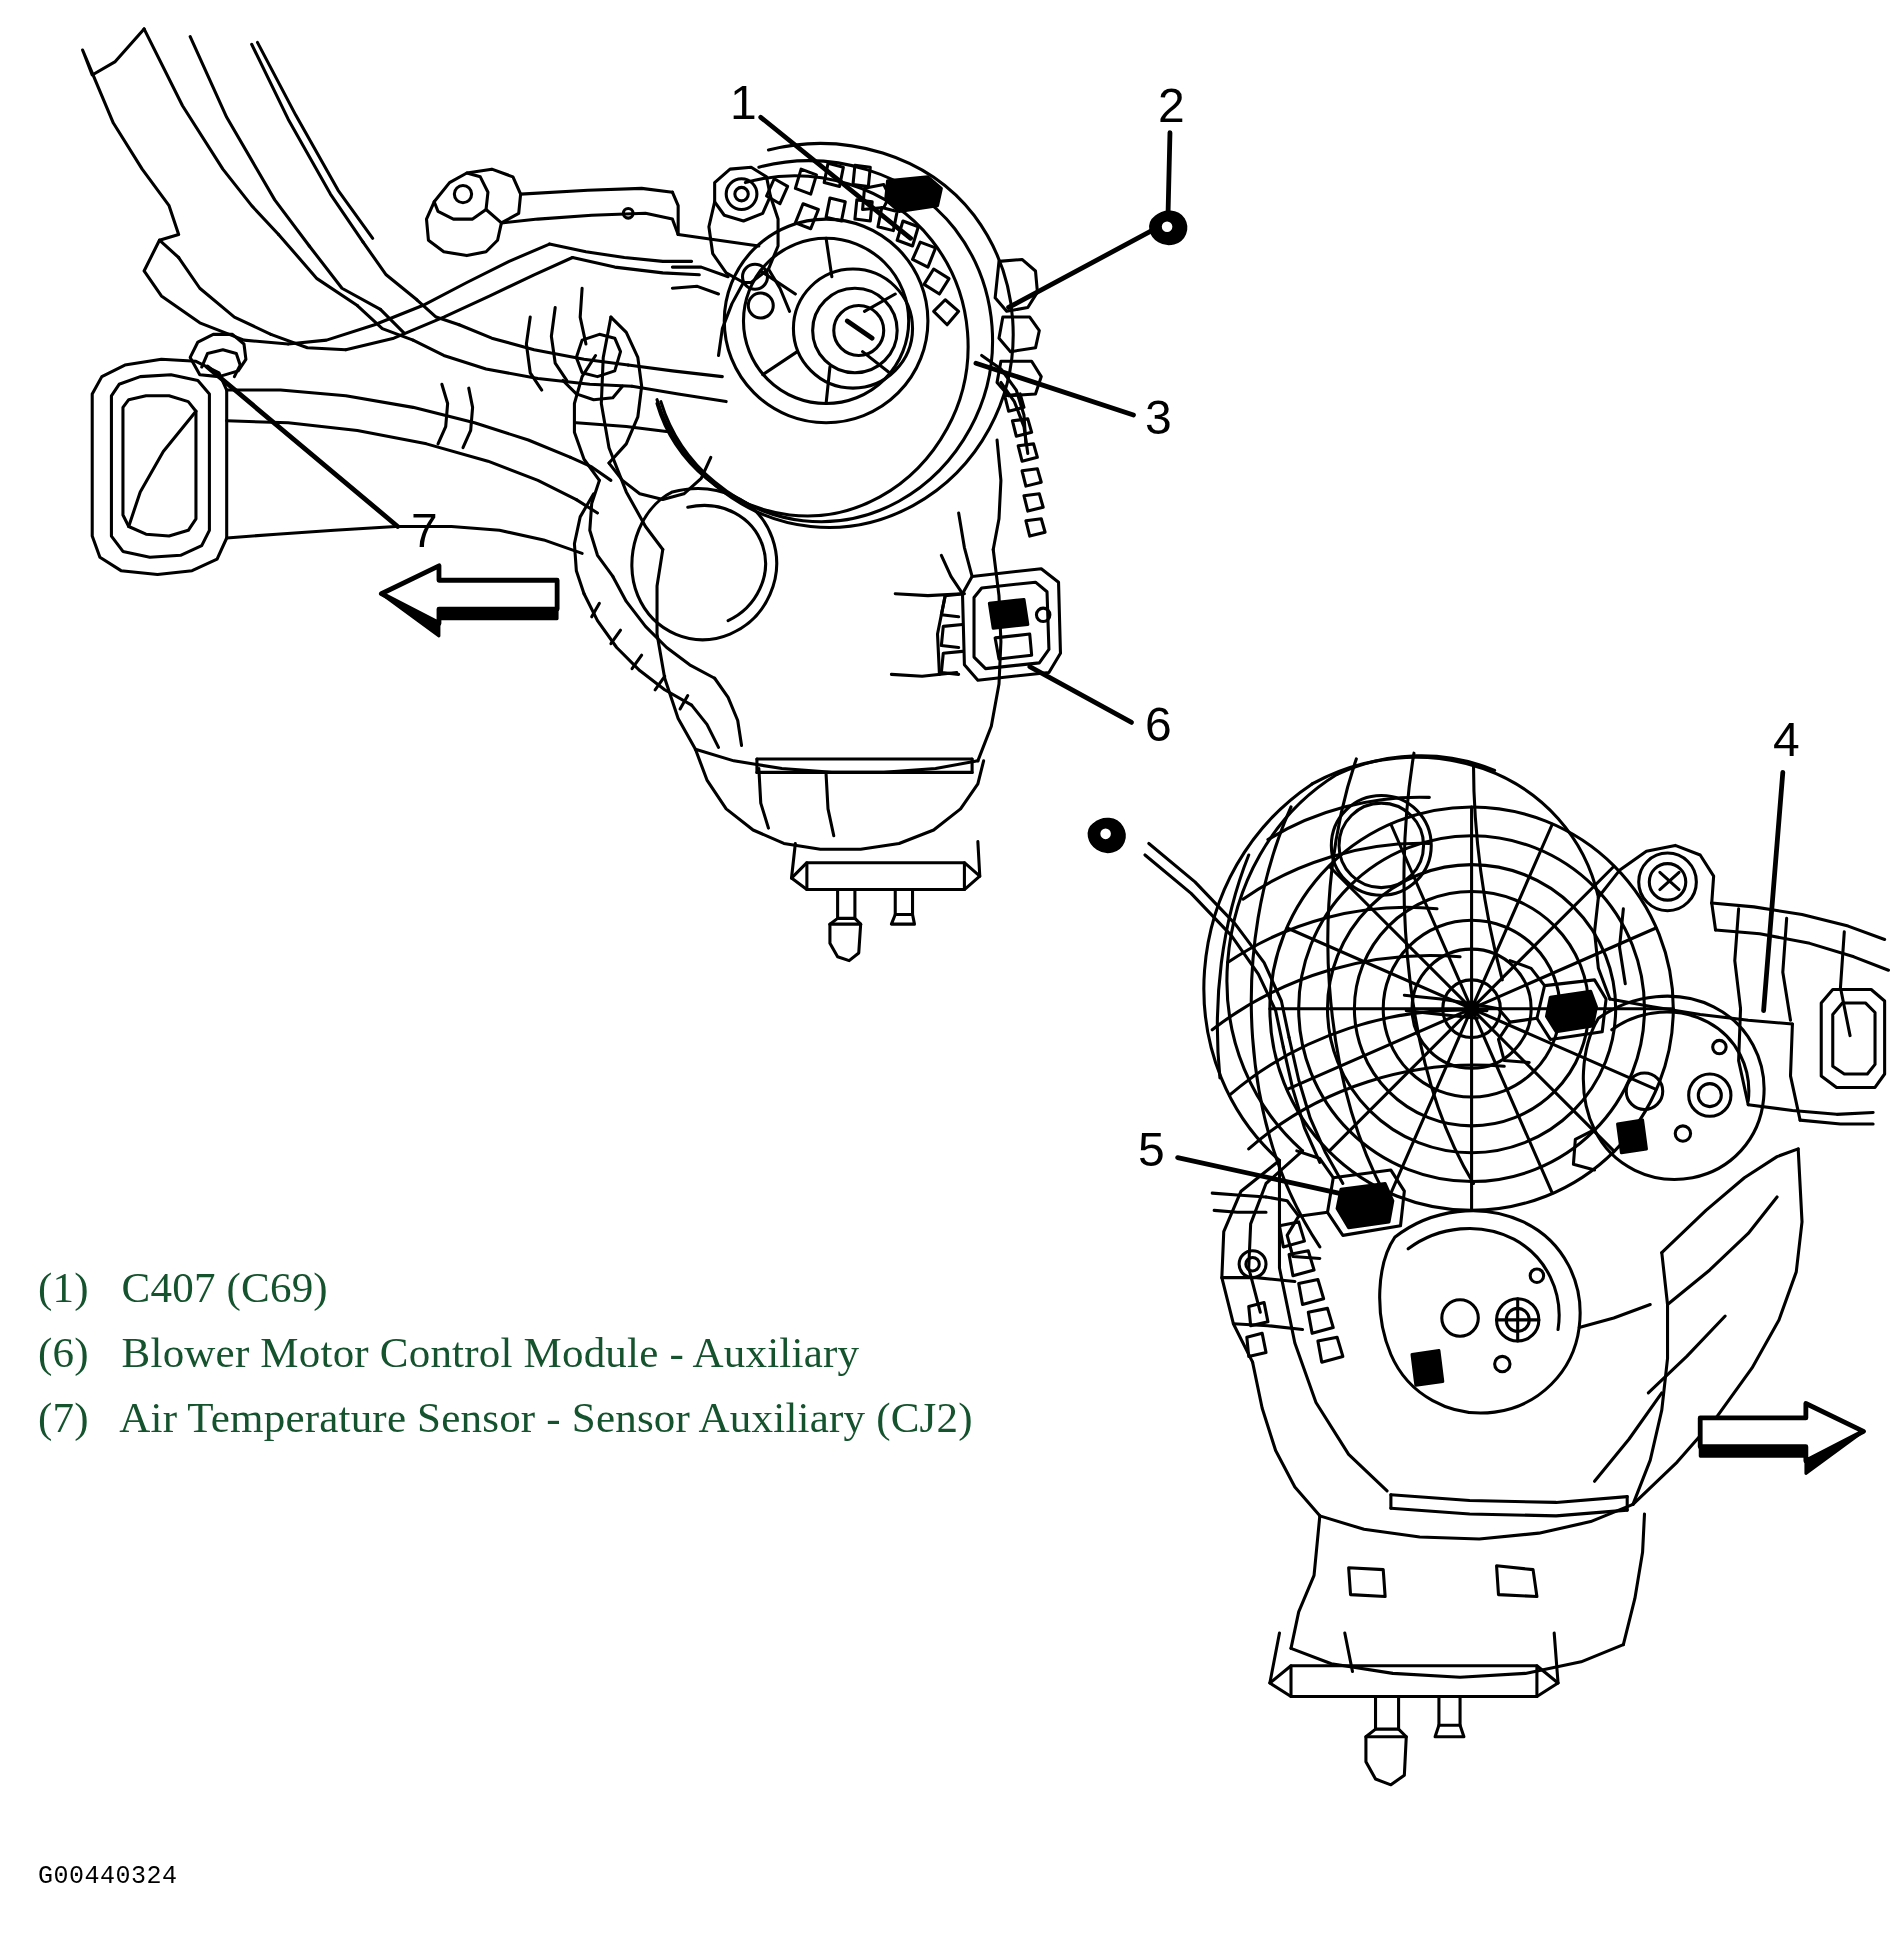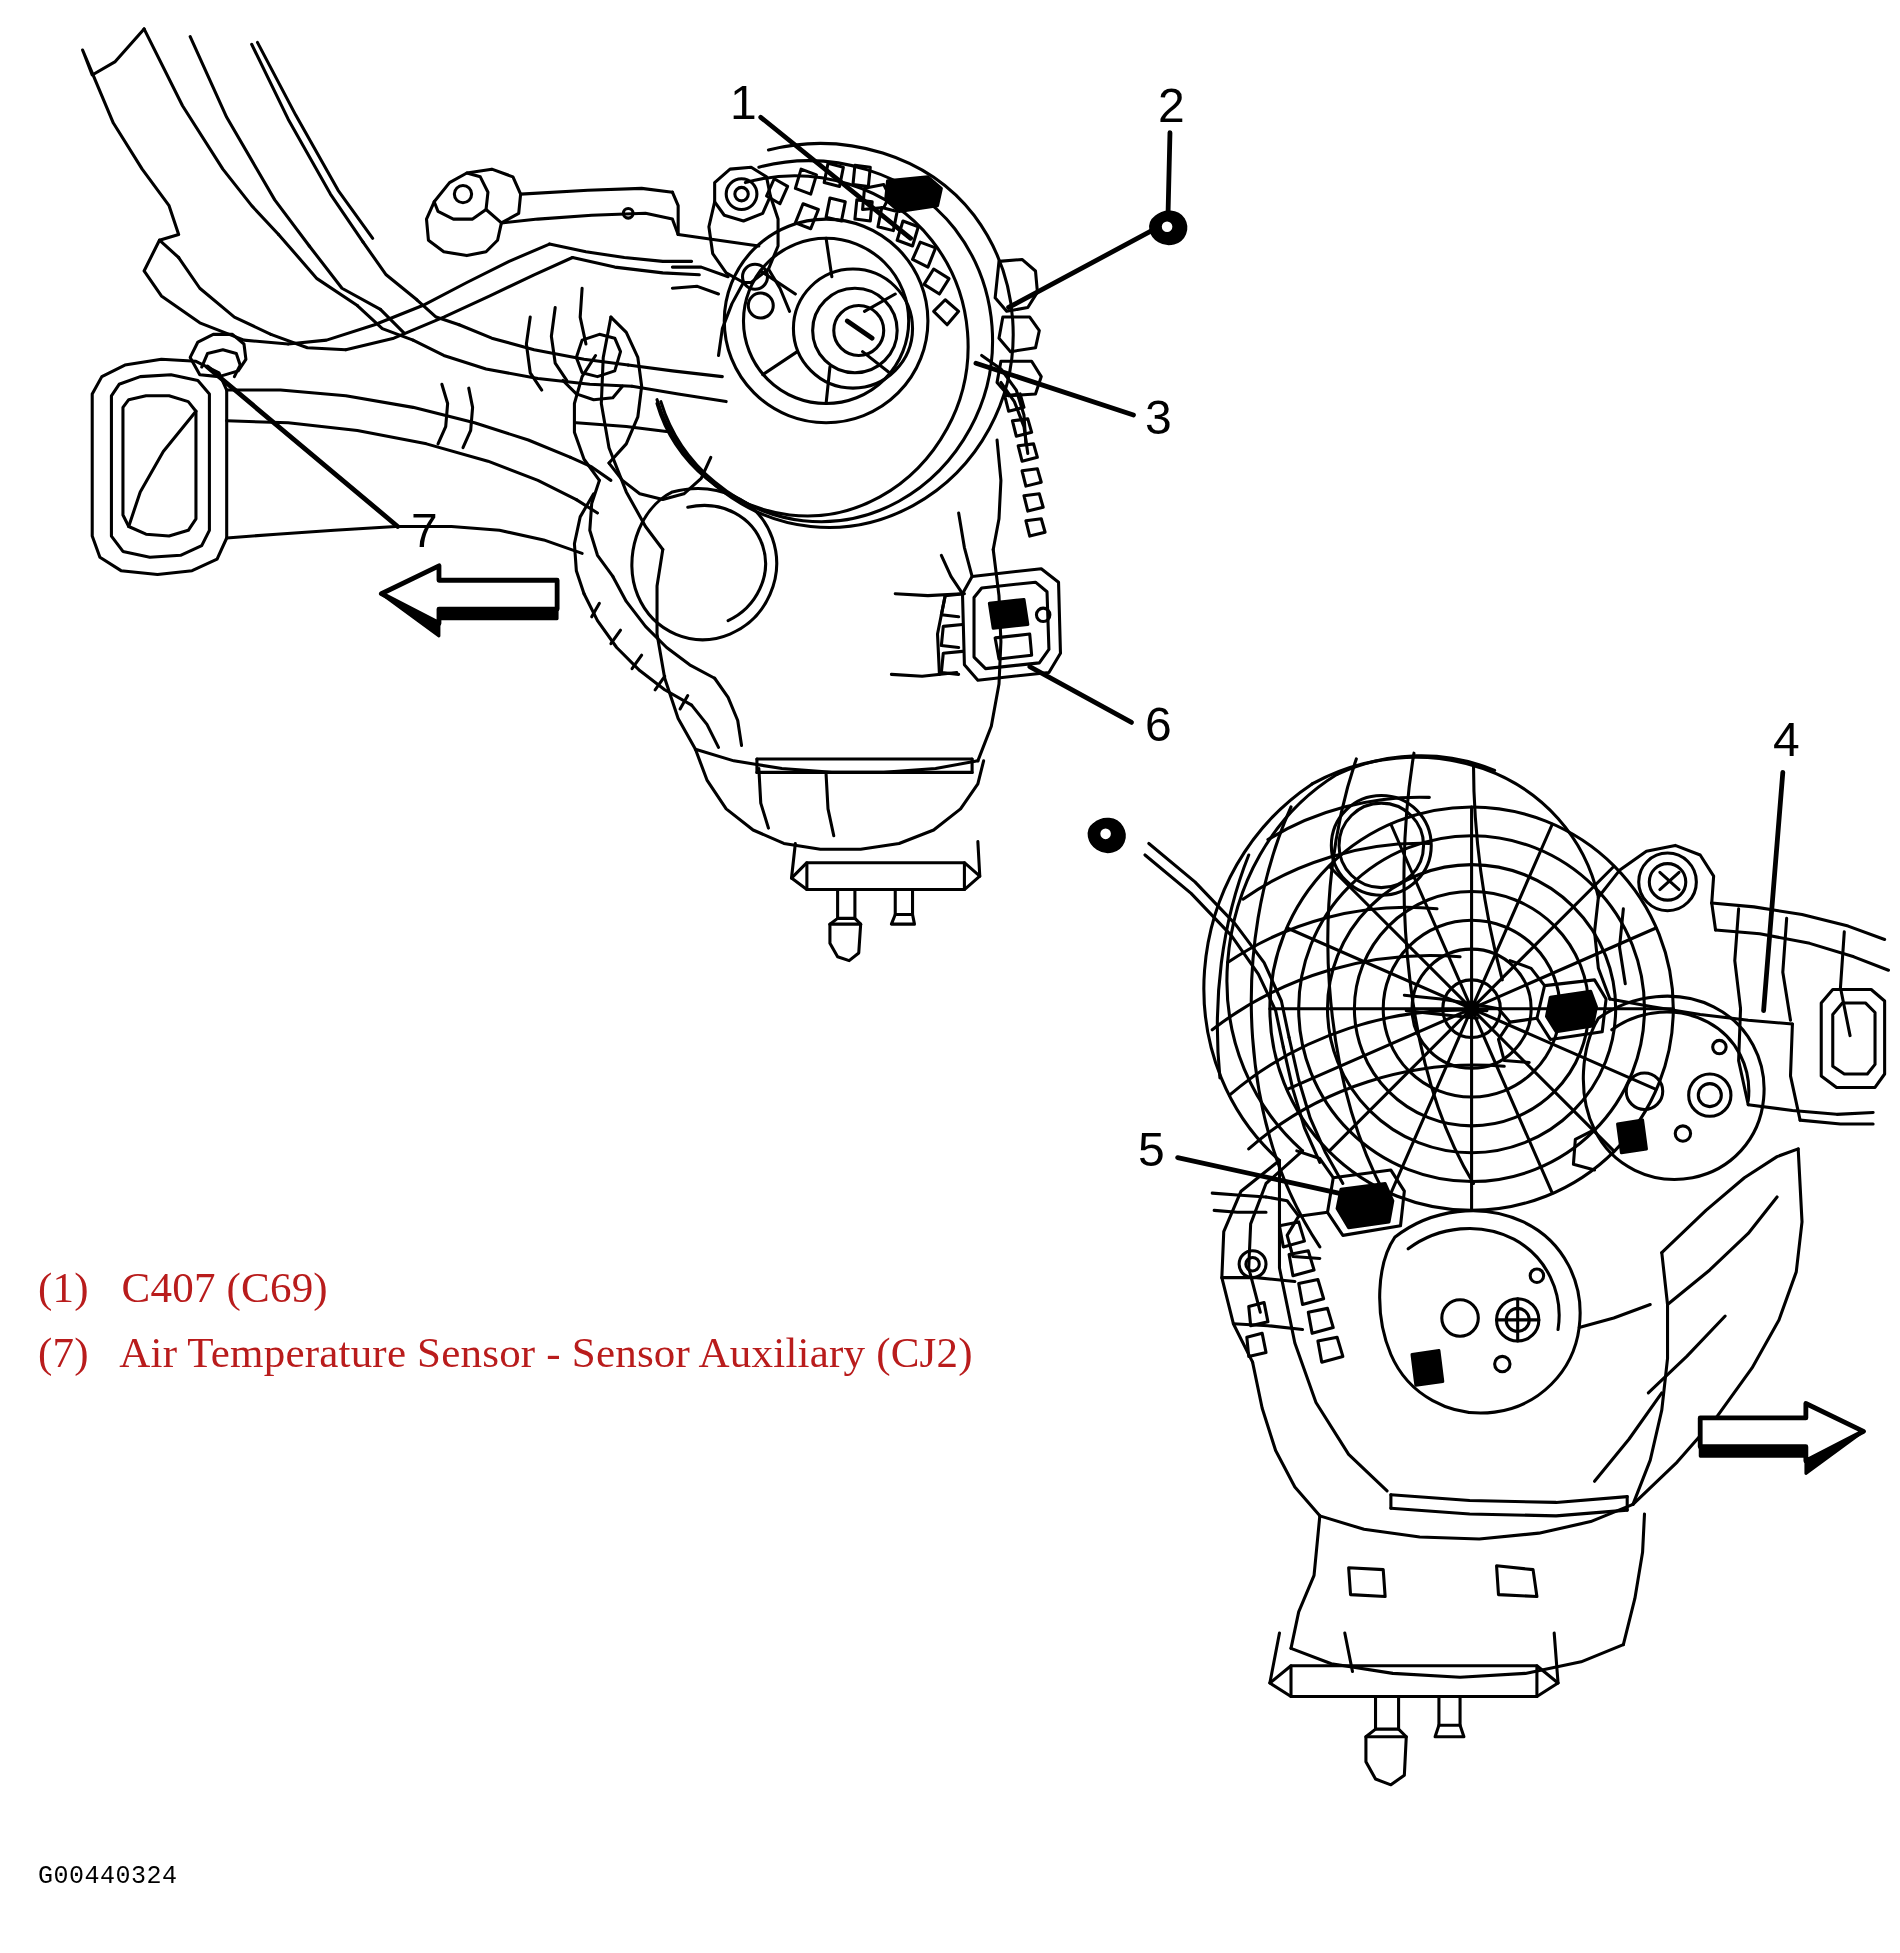--- a/index.html
+++ b/index.html
@@ -29,21 +29,21 @@
   .legend-block {
     position: absolute;
     left: 38px;
     top: 1266px;
     width: 1201px;
   }
   .legend-item {
     font-family: "Liberation Serif", serif;
     font-size: 43px;
     line-height: 1.0;
-    color: #b91c1c;
+    color: #14532d;
     white-space: nowrap;
     margin-bottom: 22px;
     letter-spacing: 0.2px;
   }
   .legend-num {
     display: inline;
   }
   .legend-label {
     display: inline;
   }
@@ -454,20 +454,25 @@
   <div class="callout" style="left:1145px; top:701px;">6</div>
   <div class="callout" style="left:411px; top:507px;">7</div>
 
   <div class="legend-block">
     <div class="legend-item">
       <span class="legend-num">(1)</span>
       <span>&nbsp;</span>
       <span class="legend-label">C407 (C69)</span>
     </div>
     <div class="legend-item">
+      <span class="legend-num">(6)</span>
+      <span>&nbsp;</span>
+      <span class="legend-label">Blower Motor Control Module - Auxiliary</span>
+    </div>
+    <div class="legend-item">
       <span class="legend-num">(7)</span>
       <span>&nbsp;</span>
       <span class="legend-label">Air Temperature Sensor - Sensor Auxiliary (CJ2)</span>
     </div>
   </div>
 
   <div class="figure-code">G00440324</div>
 
 </div>
 

